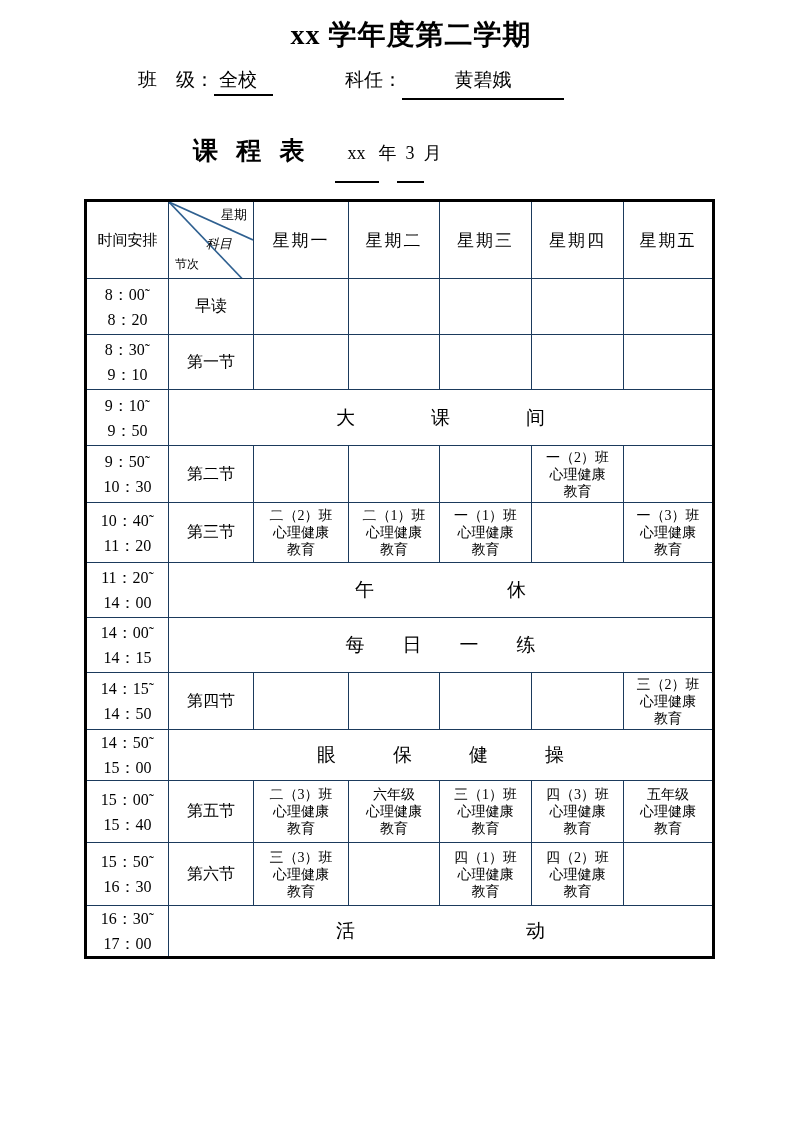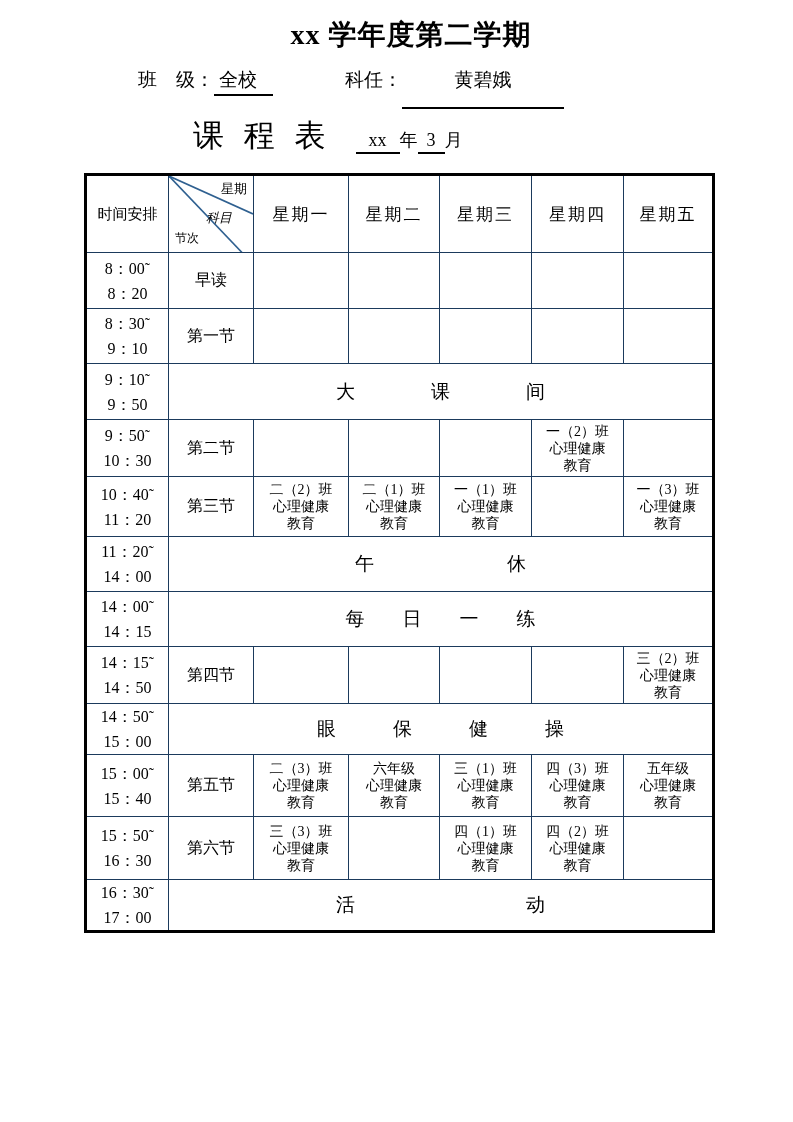--- a/index.html
+++ b/index.html
@@ -14,28 +14,28 @@
   }
   .meta-line {
     margin:13px 0 0 138px; font-size:19px;
     display:flex; align-items:baseline;
   }
   .u-underline { border-bottom:2px solid #000;text-align:right; }
   .class-value { padding:0 16px 1px 5px; }
   .teacher-label { margin-left:72px; }
   .teacher-value {
     display:inline-block; width:162px; text-align:center;
-    padding-bottom:14px; border-bottom:2px solid #000;
+    padding-bottom:5px; border-bottom:2px solid #000;
   }
   .subtitle-line { margin:6px 0 0 193px; display:flex; align-items:baseline; }
-  .subtitle { font-size:31px; font-weight:normal; word-spacing:12px; }
+  .subtitle { font-size:25px; font-weight:bold; word-spacing:12px;margin-top:28px; }
   .date-part { margin-left:30px; font-size:18px; }
   .u-val {
     display:inline-block; text-align:center;
-    border-bottom:2px solid #000; padding-bottom:1px;
+    border-bottom:2px solid #000; padding-bottom:17px;
   }
   .year-value  { min-width:44px; }
   .month-value { min-width:27px; }
 
   table.schedule {
     border-collapse:collapse; table-layout:fixed;
     margin:16px 0 0 84px; border:3px solid #000000;
   }
   .schedule td {
     border:1px solid #1b3a5c; text-align:center; vertical-align:middle;

